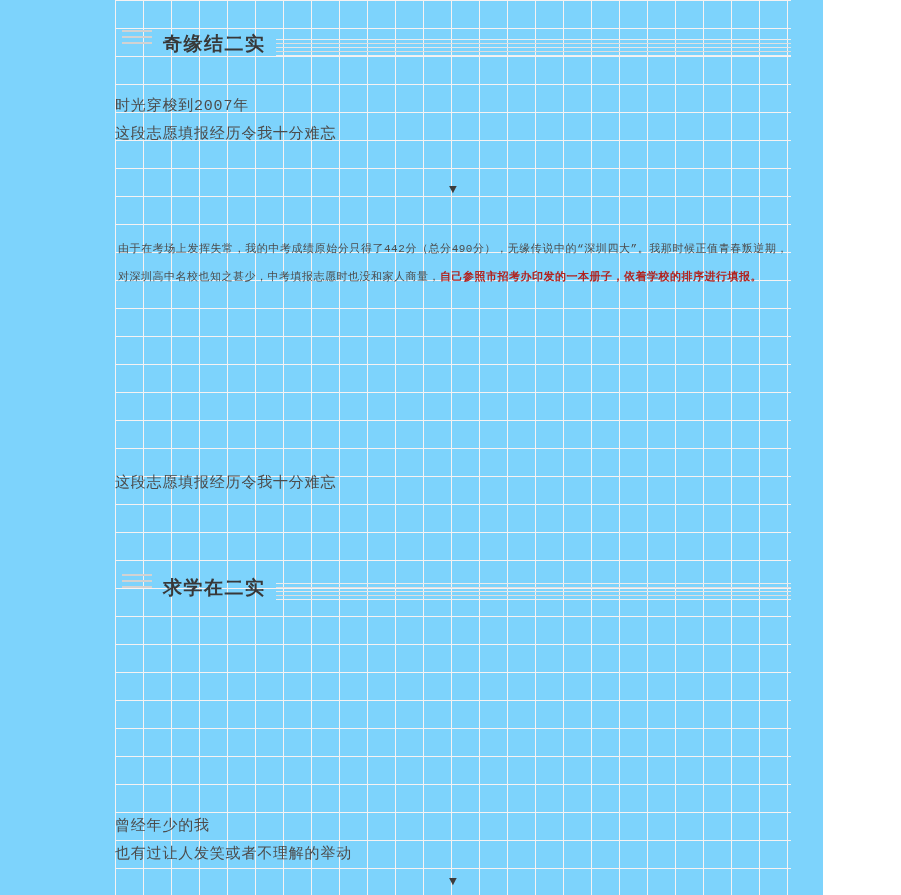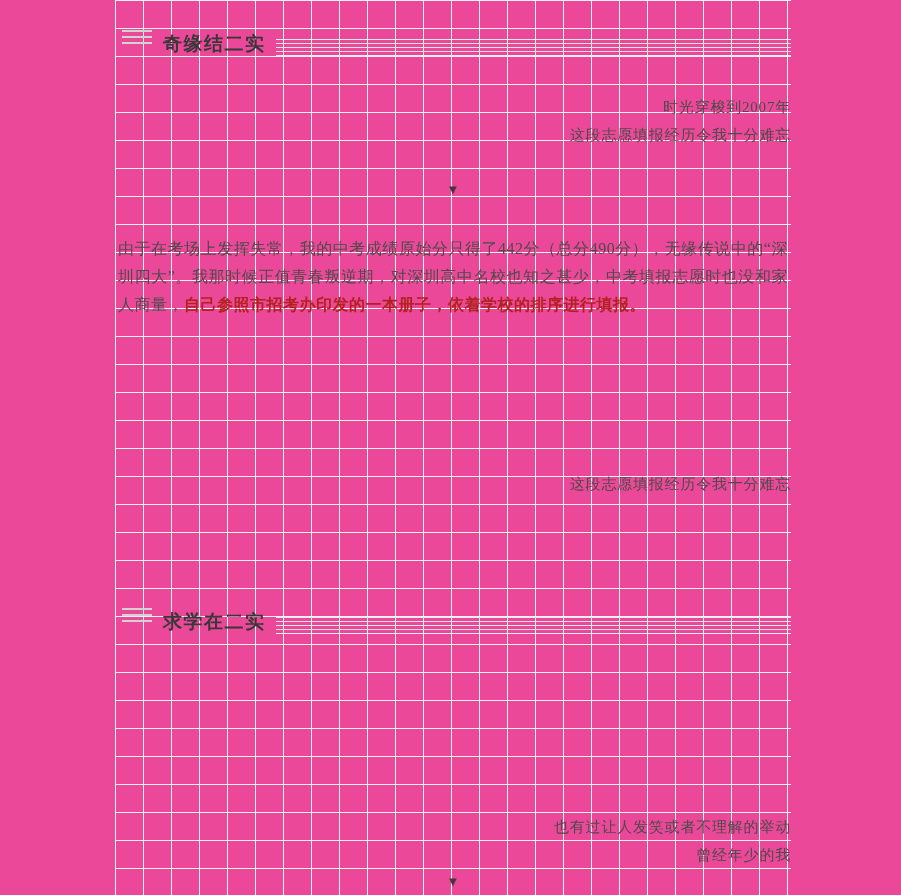--- a/index.html
+++ b/index.html
@@ -1,21 +1,21 @@
 <!DOCTYPE html>
 <html><head>
 <meta charset="utf-8">
 <style>
   html,body{margin:0;padding:0;background:#ffffff;}
   .page{
     position:relative;
-    width:901px;height:895px;
-    background:#ec4899;
+    width:823px;height:895px;
+    background:#7dd3fc;
     overflow:hidden;
-    font-family:Liberation Serif, serif;
+    font-family:Liberation Mono, monospace;
   }
   .content{
     position:absolute;
     left:115px;top:0;
     width:676px;height:895px;
     background-image:
       linear-gradient(to right,#f6f2f2 1px,transparent 1px),
       linear-gradient(to bottom,#f6f2f2 1px,transparent 1px);
     background-size:28px 28px;
     background-position:0 0;
@@ -35,29 +35,29 @@
   }
   .staff-right{flex:1;margin-left:10px;margin-top:10px;}
   .staff-right .ln{height:1px;margin-bottom:3px;}
   .staff-right .ln:nth-child(1){background:#ececec;}
   .staff-right .ln:nth-child(2){background:#e0e0e0;}
   .staff-right .ln:nth-child(3){background:#e7e7e7;}
   .staff-right .ln:nth-child(4){background:#dedede;}
   .staff-right .ln:nth-child(5){background:#efefef;}
   .stanza{
     position:absolute;left:0;width:100%;
-    text-align:right;color:#4c4c4c;
+    text-align:left;color:#4c4c4c;
     font-size:15px;line-height:28px;letter-spacing:0.8px;
   }
   .stanza .stanza-line{height:28px;}
   .para{
     position:absolute;left:0;width:100%;
     box-sizing:border-box;padding:0 3px;
     text-align:justify;word-break:break-all;
-    color:#4c4c4c;font-size:16px;line-height:28px;letter-spacing:0.5px;
+    color:#4c4c4c;font-size:11px;line-height:28px;letter-spacing:0.5px;
   }
   .em{color:#b1221e;font-weight:bold;}
   .arrow{
     position:absolute;left:0;width:100%;height:20px;
     text-align:center;color:#3c3c3c;font-size:13px;line-height:20px;
   }
 </style>
 </head>
 <body>
 
@@ -86,38 +86,38 @@
       </div>
     <div class="arrow" style="top:180px;">▼</div>
 
     <div class="para" style="top:235px;"><span>由于在考场上发挥失常，我的中考成绩原始分只得了442分（总分490分），无缘传说中的“深圳四大”。我那时候正值青春叛逆期，对深圳高中名校也知之甚少，中考填报志愿时也没和家人商量，</span><span class="em">自己参照市招考办印发的一本册子，依着学校的排序进行填报。</span></div>
 
 
     <div class="stanza" style="top:470px;">
         <div class="stanza-line"><span>这段志愿填报经历令我十分难忘</span></div>
       </div>
 
-    <div class="section-header" style="top:606px;">
+    <div class="section-header" style="top:572px;">
       <div class="staff-left">
         <div class="bar"></div>
           <div class="bar"></div>
           <div class="bar"></div>
       </div>
       <div class="section-title">求学在二实</div>
       <div class="staff-right">
         <div class="ln"></div>
           <div class="ln"></div>
           <div class="ln"></div>
           <div class="ln"></div>
           <div class="ln"></div>
       </div>
     </div>
 
 
 
     <div class="stanza" style="top:813px;">
+        <div class="stanza-line"><span>曾经年少的我</span></div>
         <div class="stanza-line"><span>也有过让人发笑或者不理解的举动</span></div>
-        <div class="stanza-line"><span>曾经年少的我</span></div>
       </div>
     <div class="arrow" style="top:872px;">▼</div>
 
   </div>
 </div>
 
 </body></html>

